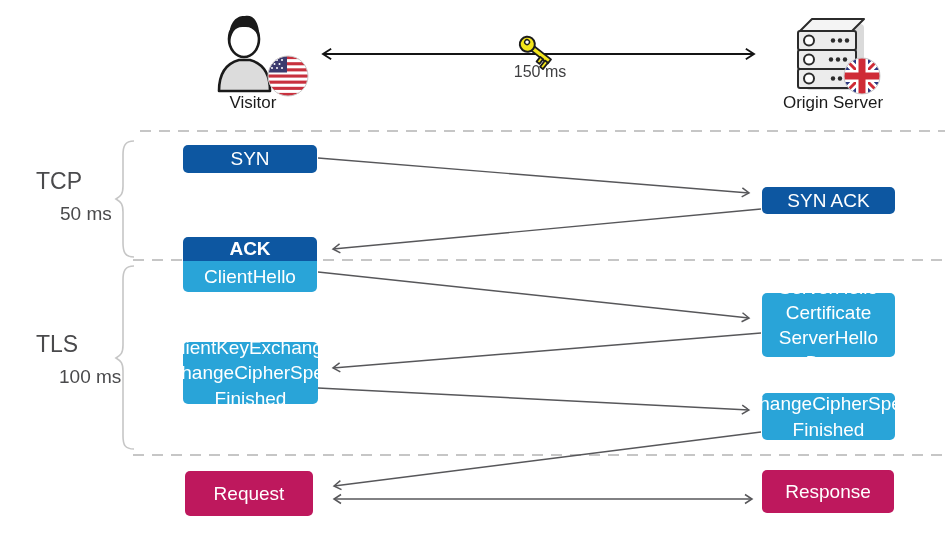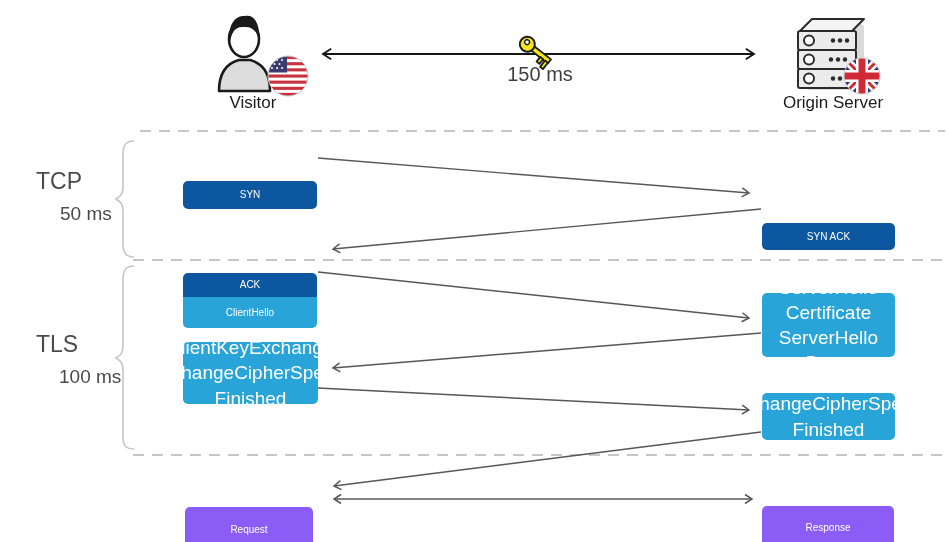--- a/index.html
+++ b/index.html
@@ -6,31 +6,31 @@
   #stage{
     position:relative;width:947px;height:542px;background:#ffffff;overflow:hidden;
     font-family:"Liberation Sans",sans-serif;
   }
   #layer-svg{position:absolute;left:0;top:0;width:947px;height:542px;}
   .msg{
     position:absolute;display:flex;align-items:center;justify-content:center;
     color:#ffffff;font-size:19px;line-height:1.32;text-align:center;
     border-radius:5px;white-space:pre-line;box-sizing:border-box;padding:2px 4px;
   }
-  .msg.single{font-size:10px;margin-top:36px;}
+  .msg.single{font-size:19px;}
   .dark{background:#0d57a1;}
   .light{background:#29a4d8;}
-  .green{background:#8b5cf6;font-size:14px;}
-  .rad-top{border-radius:5px 5px 0 0;}
+  .green{background:#be185d;font-size:14px;}
+  .rad-top{border-radius:5px 5px 0 0;font-weight:bold;}
   .rad-bottom{border-radius:0 0 5px 5px;}
   .actor-label{
     position:absolute;font-size:17px;color:#1b1b1b;text-align:center;
   }
   .rtt-label{position:absolute;left:505px;top:63px;width:70px;text-align:center;
-    font-size:20px;color:#3f3f41;}
+    font-size:16px;color:#3f3f41;}
   .phase-name{position:absolute;font-size:23px;color:#4a4a4c;}
   .phase-duration{position:absolute;font-size:19px;color:#4a4a4c;margin-left:23px;}
 </style>
 </head>
 <body>
 
 <div id="stage">
 
   <svg id="layer-svg" viewBox="0 0 947 542" xmlns="http://www.w3.org/2000/svg">
     <defs>

